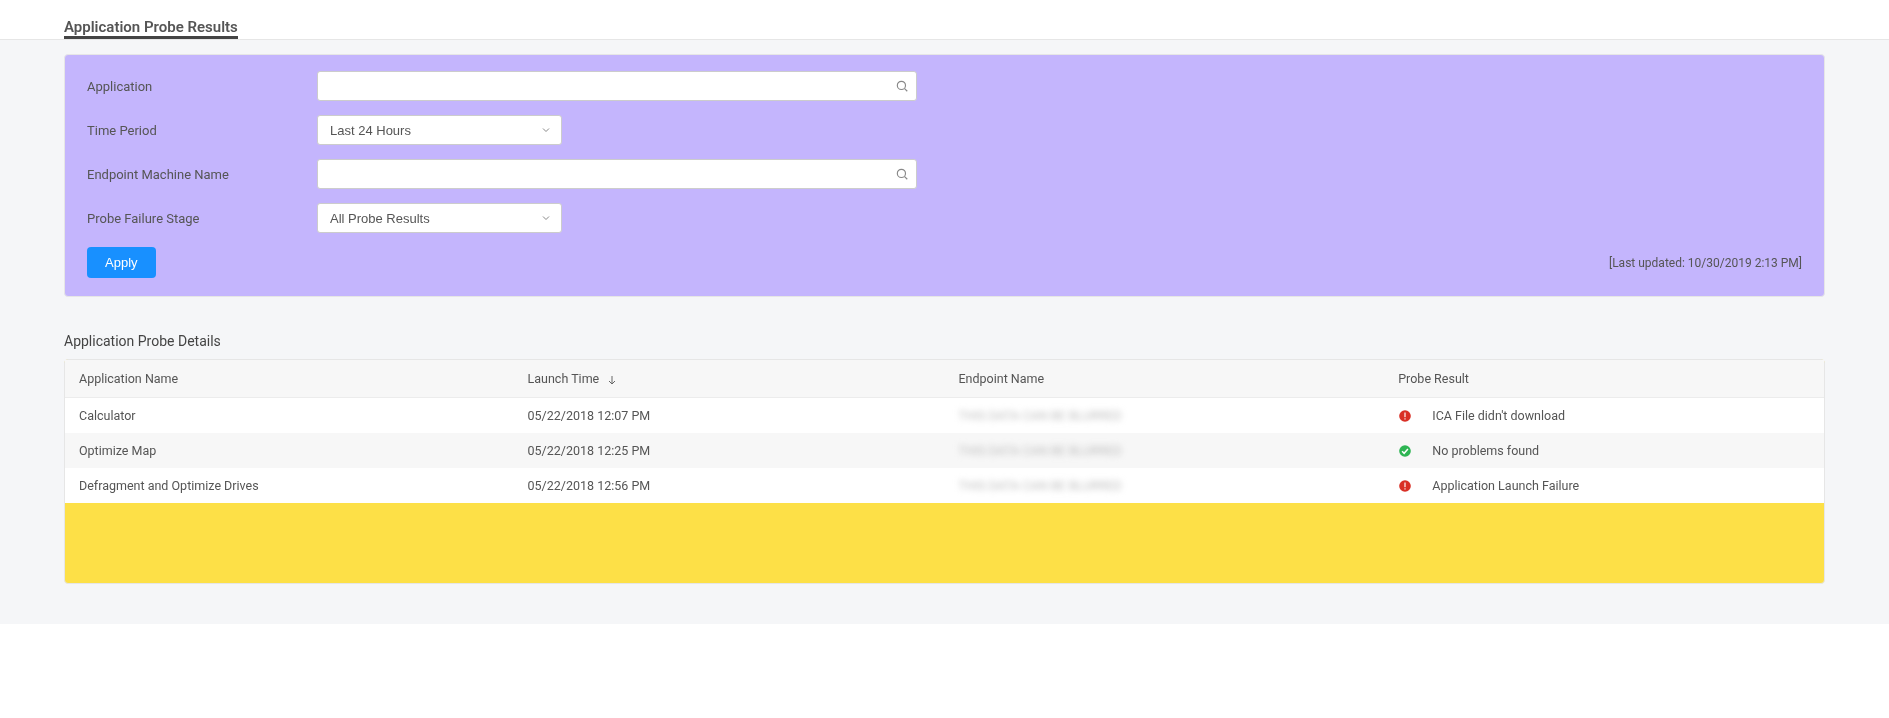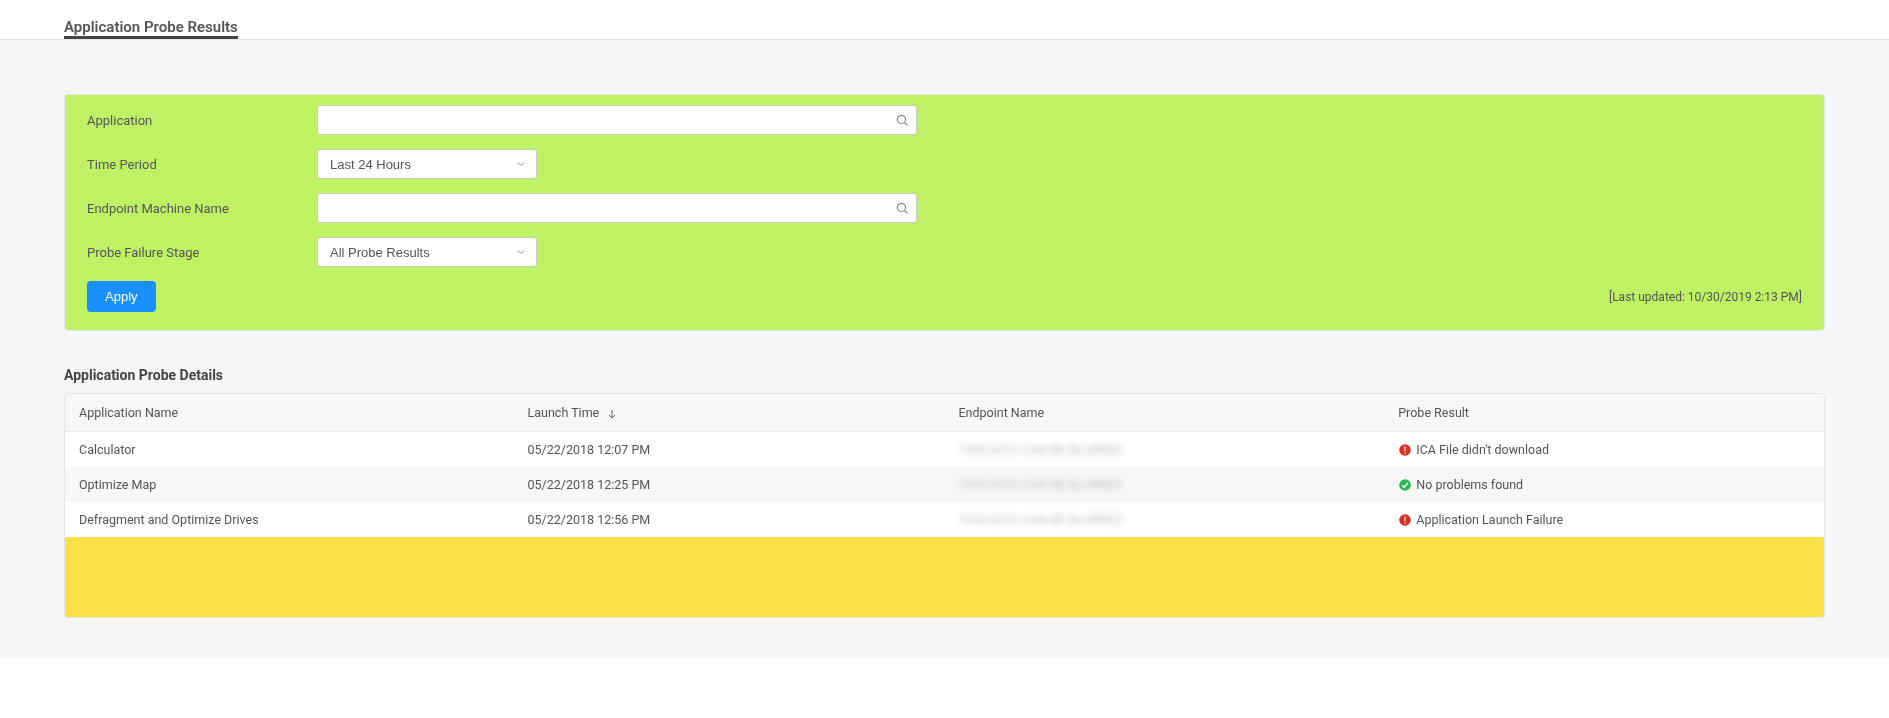--- a/index.html
+++ b/index.html
@@ -26,26 +26,25 @@
       border-bottom: 3px solid #444;
     }
     .content {
       background: #f5f6f8;
       padding: 0 64px 40px 64px;
     }
     .content-inner {
       padding-top: 14px;
     }
     .filter-card {
-      background: #bef264;
+      background: #c4b5fd;
       border: 1px solid #e6e6e6;
       border-radius: 4px;
-      padding: 10px 22px 18px 22px;
+      padding: 16px 22px 18px 22px;
       position: relative;
-      margin-top: 40px;
     }
     .filter-row {
       display: flex;
       align-items: center;
       margin-bottom: 14px;
     }
     .filter-row:last-of-type { margin-bottom: 16px; }
     .filter-label {
       width: 230px;
       font-size: 13px;
@@ -67,21 +66,21 @@
       outline: none;
     }
     .search-icon {
       position: absolute;
       right: 8px; top: 50%; transform: translateY(-50%);
       width: 14px; height: 14px;
       color: #888;
     }
     .select-wrap {
       position: relative;
-      width: 220px;
+      width: 245px;
     }
     .select {
       width: 100%;
       height: 30px;
       border: 1px solid #ccc;
       border-radius: 3px;
       background: #fff;
       padding: 0 28px 0 12px;
       font-size: 13px;
       color: #555;
@@ -115,21 +114,21 @@
     .last-updated {
       font-size: 12px;
       color: #555;
     }
 
     .details-section {
       margin-top: 36px;
     }
     .details-heading {
       font-size: 14px;
-      font-weight: 700;
+      font-weight: 400;
       color: #444;
       margin-bottom: 10px;
     }
     .table-wrap {
       background: #fde047;
       border: 1px solid #e6e6e6;
       border-radius: 4px;
       padding-bottom: 80px;
     }
     table {
@@ -163,21 +162,21 @@
 
     .blurred {
       color: #bdbdbd;
       filter: blur(3px);
       user-select: none;
     }
 
     .status-cell {
       display: flex;
       align-items: center;
-      gap: 4px;
+      gap: 20px;
     }
     .status-icon {
       width: 14px; height: 14px;
       flex-shrink: 0;
     }
     .status-icon.err { color: #d93026; }
     .status-icon.ok { color: #2eb553; }
 
     .col-app { width: 25.5%; }
     .col-launch { width: 24.5%; }

